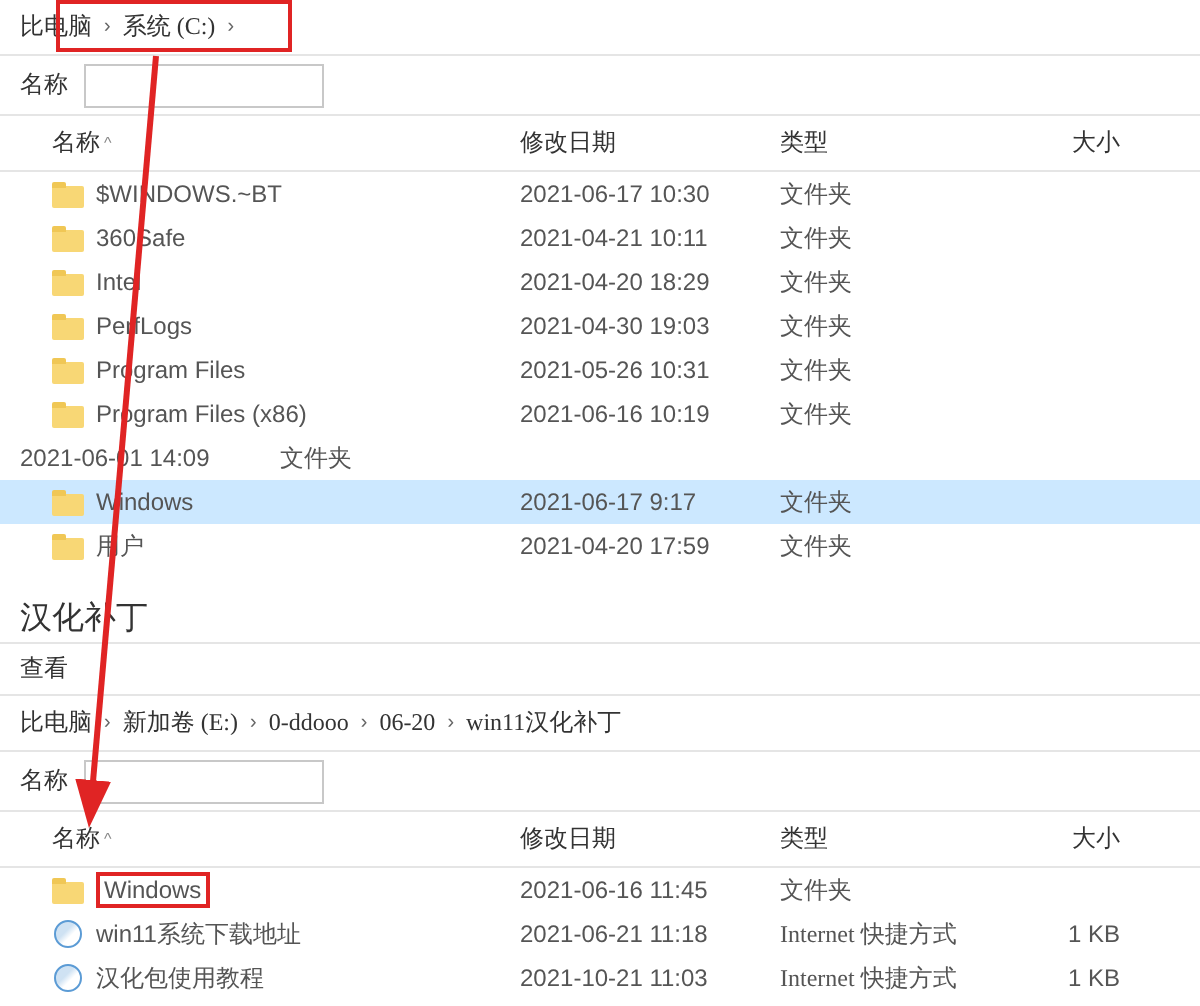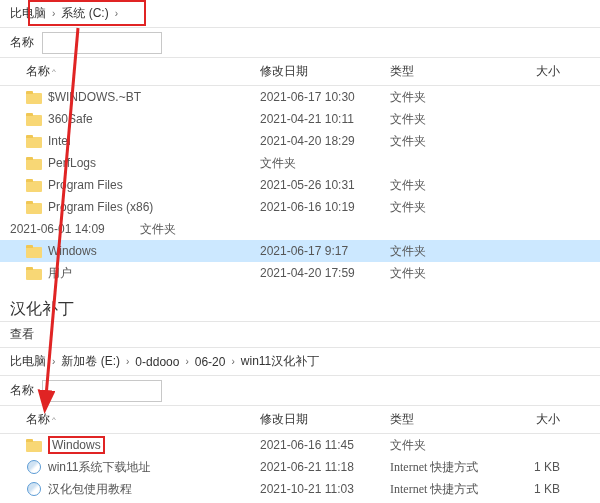--- a/index.html
+++ b/index.html
@@ -1,20 +1,20 @@
 <!DOCTYPE html>
 <html><head>
 <meta charset="utf-8">
 <style>
   * { margin: 0; padding: 0; box-sizing: border-box; }
   body { font-family: "Microsoft YaHei", "Segoe UI", sans-serif; font-size: 12px; background: #fff; color: #333; width: 600px; }
   .pane { background: #fff; }
   .breadcrumb { display: flex; align-items: center; padding: 4px 10px; border-bottom: 1px solid #e5e5e5; height: 28px; }
   .bc-sep { margin: 0 6px; color: #666; font-size: 10px; }
-  .bc-item { color: #333; }
+  .bc-item { color: #333; font-family: Liberation Serif, serif; }
   .toolbar { display: flex; align-items: center; padding: 6px 10px; border-bottom: 1px solid #e5e5e5; height: 30px; }
   .name-input { border: 1px solid #c8c8c8; background: #fff; padding: 2px 6px; font-size: 12px; width: 120px; height: 22px; }
   .name-label { margin-right: 8px; color: #333; }
   .headers, .row { display: flex; align-items: center; padding: 2px 10px; height: 22px; }
   .headers { border-bottom: 1px solid #e5e5e5; color: #555; font-size: 12px; height: 28px; }
   .col-name { width: 250px; display: flex; align-items: center; }
   .col-date { width: 130px; }
   .col-type { width: 110px; font-family: Liberation Serif, serif; }
   .col-size { width: 60px; text-align: right; }
   .row { height: 22px; }
@@ -90,20 +90,21 @@
         <div class="col-date">2021-04-20 18:29</div>
         <div class="col-type">文件夹</div>
         <div class="col-size"></div>
       </div>
       <div class="row">
         <div class="col-name">
           <span class="indent"></span>
           <span class="icon-folder"></span>
           <span>PerfLogs</span>
         </div>
+        <div class="col-date">2021-04-30 19:03</div>
         <div class="col-type">文件夹</div>
         <div class="col-size"></div>
       </div>
       <div class="row">
         <div class="col-name">
           <span class="indent"></span>
           <span class="icon-folder"></span>
           <span>Program Files</span>
         </div>
         <div class="col-date">2021-05-26 10:31</div>

